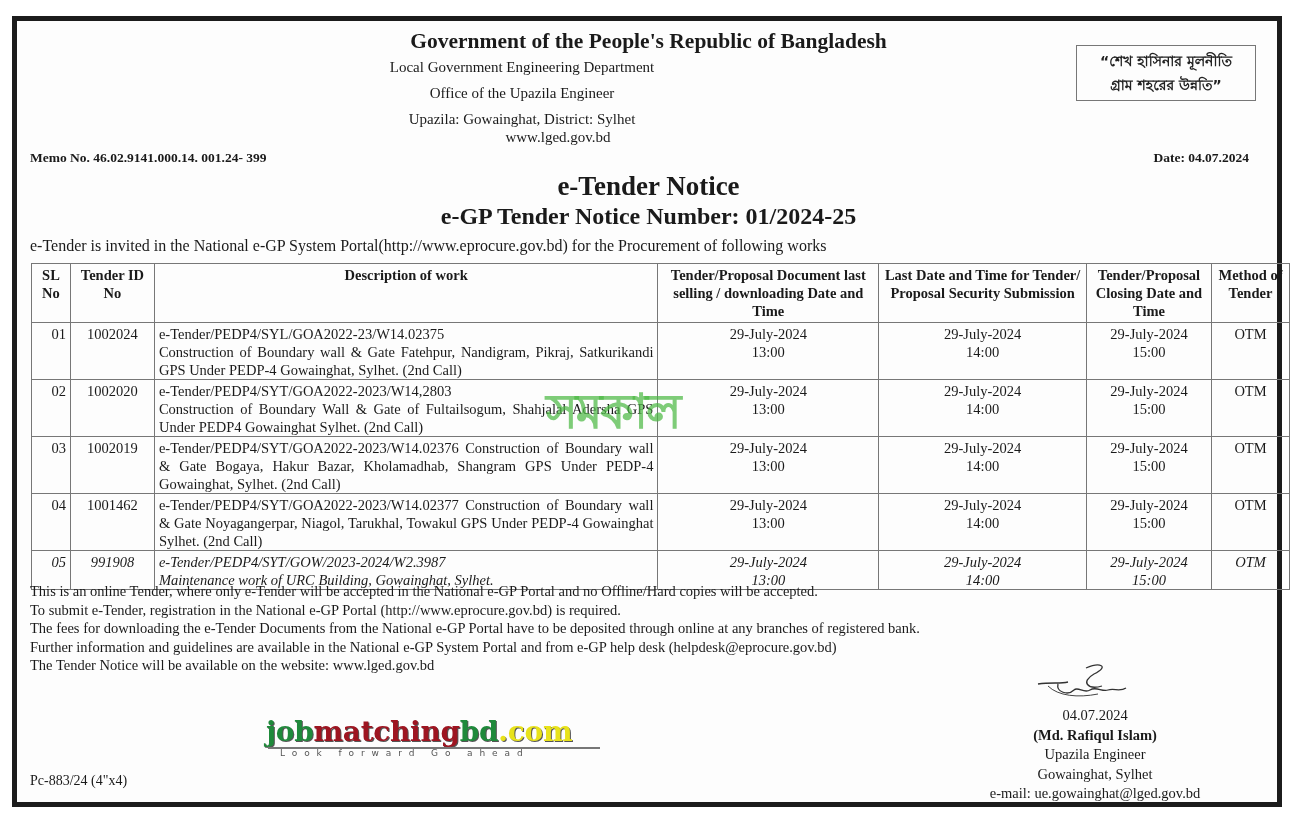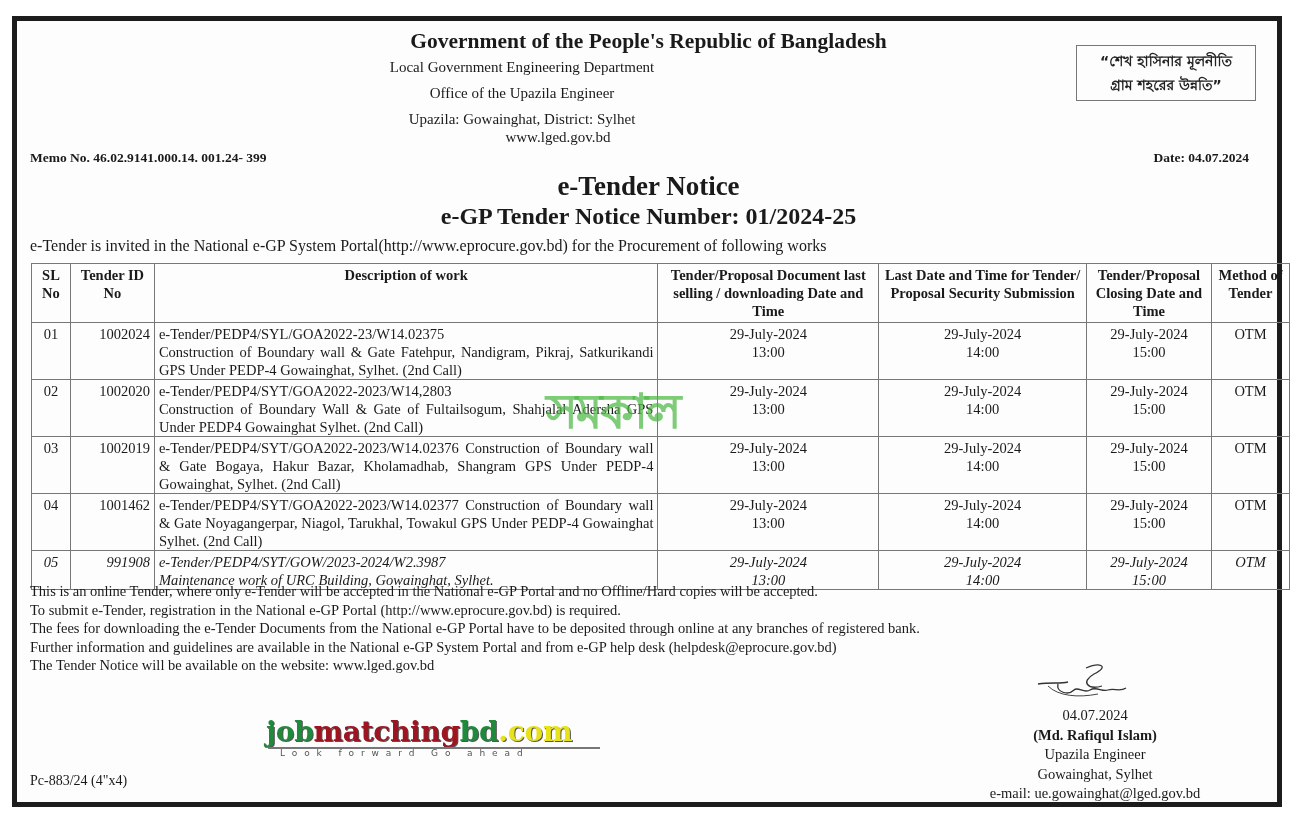--- a/index.html
+++ b/index.html
@@ -34,22 +34,22 @@
   table.tenders {
     position: absolute; left: 31px; top: 263px; width: 1259px;
     border-collapse: collapse; font-size: 14.5px; line-height: 18px;
   }
   table.tenders th, table.tenders td {
     border: 1.3px solid #777; vertical-align: top;
   }
   table.tenders th { font-weight: bold; text-align: center; padding: 2px 4px; height: 57px; }
   table.tenders td { padding: 2px 4px 0 4px; height: 56px; }
   table.tenders tr.last td { height: 38px; font-style: italic; }
-  td.sl { text-align: center; padding-left: 8px; }
-  td.tid { text-align: right; padding-left: 10px; }
+  td.sl { text-align: right; padding-left: 8px; }
+  td.tid { text-align: center; padding-left: 10px; }
   td.desc { text-align: justify; padding-left: 7px; padding-right: 6px; }
   td.center { text-align: center; }
   td.method { text-align: center; }
   .desc .code { display: block; }
 
   .notes { position: absolute; left: 30px; top: 582px; font-size: 14.5px; line-height: 18.6px; }
 
   .logo {
     position: absolute; left: 266px; top: 717px;
     font-family: "DejaVu Serif", serif; font-weight: bold; font-size: 28px; line-height: 30px;

